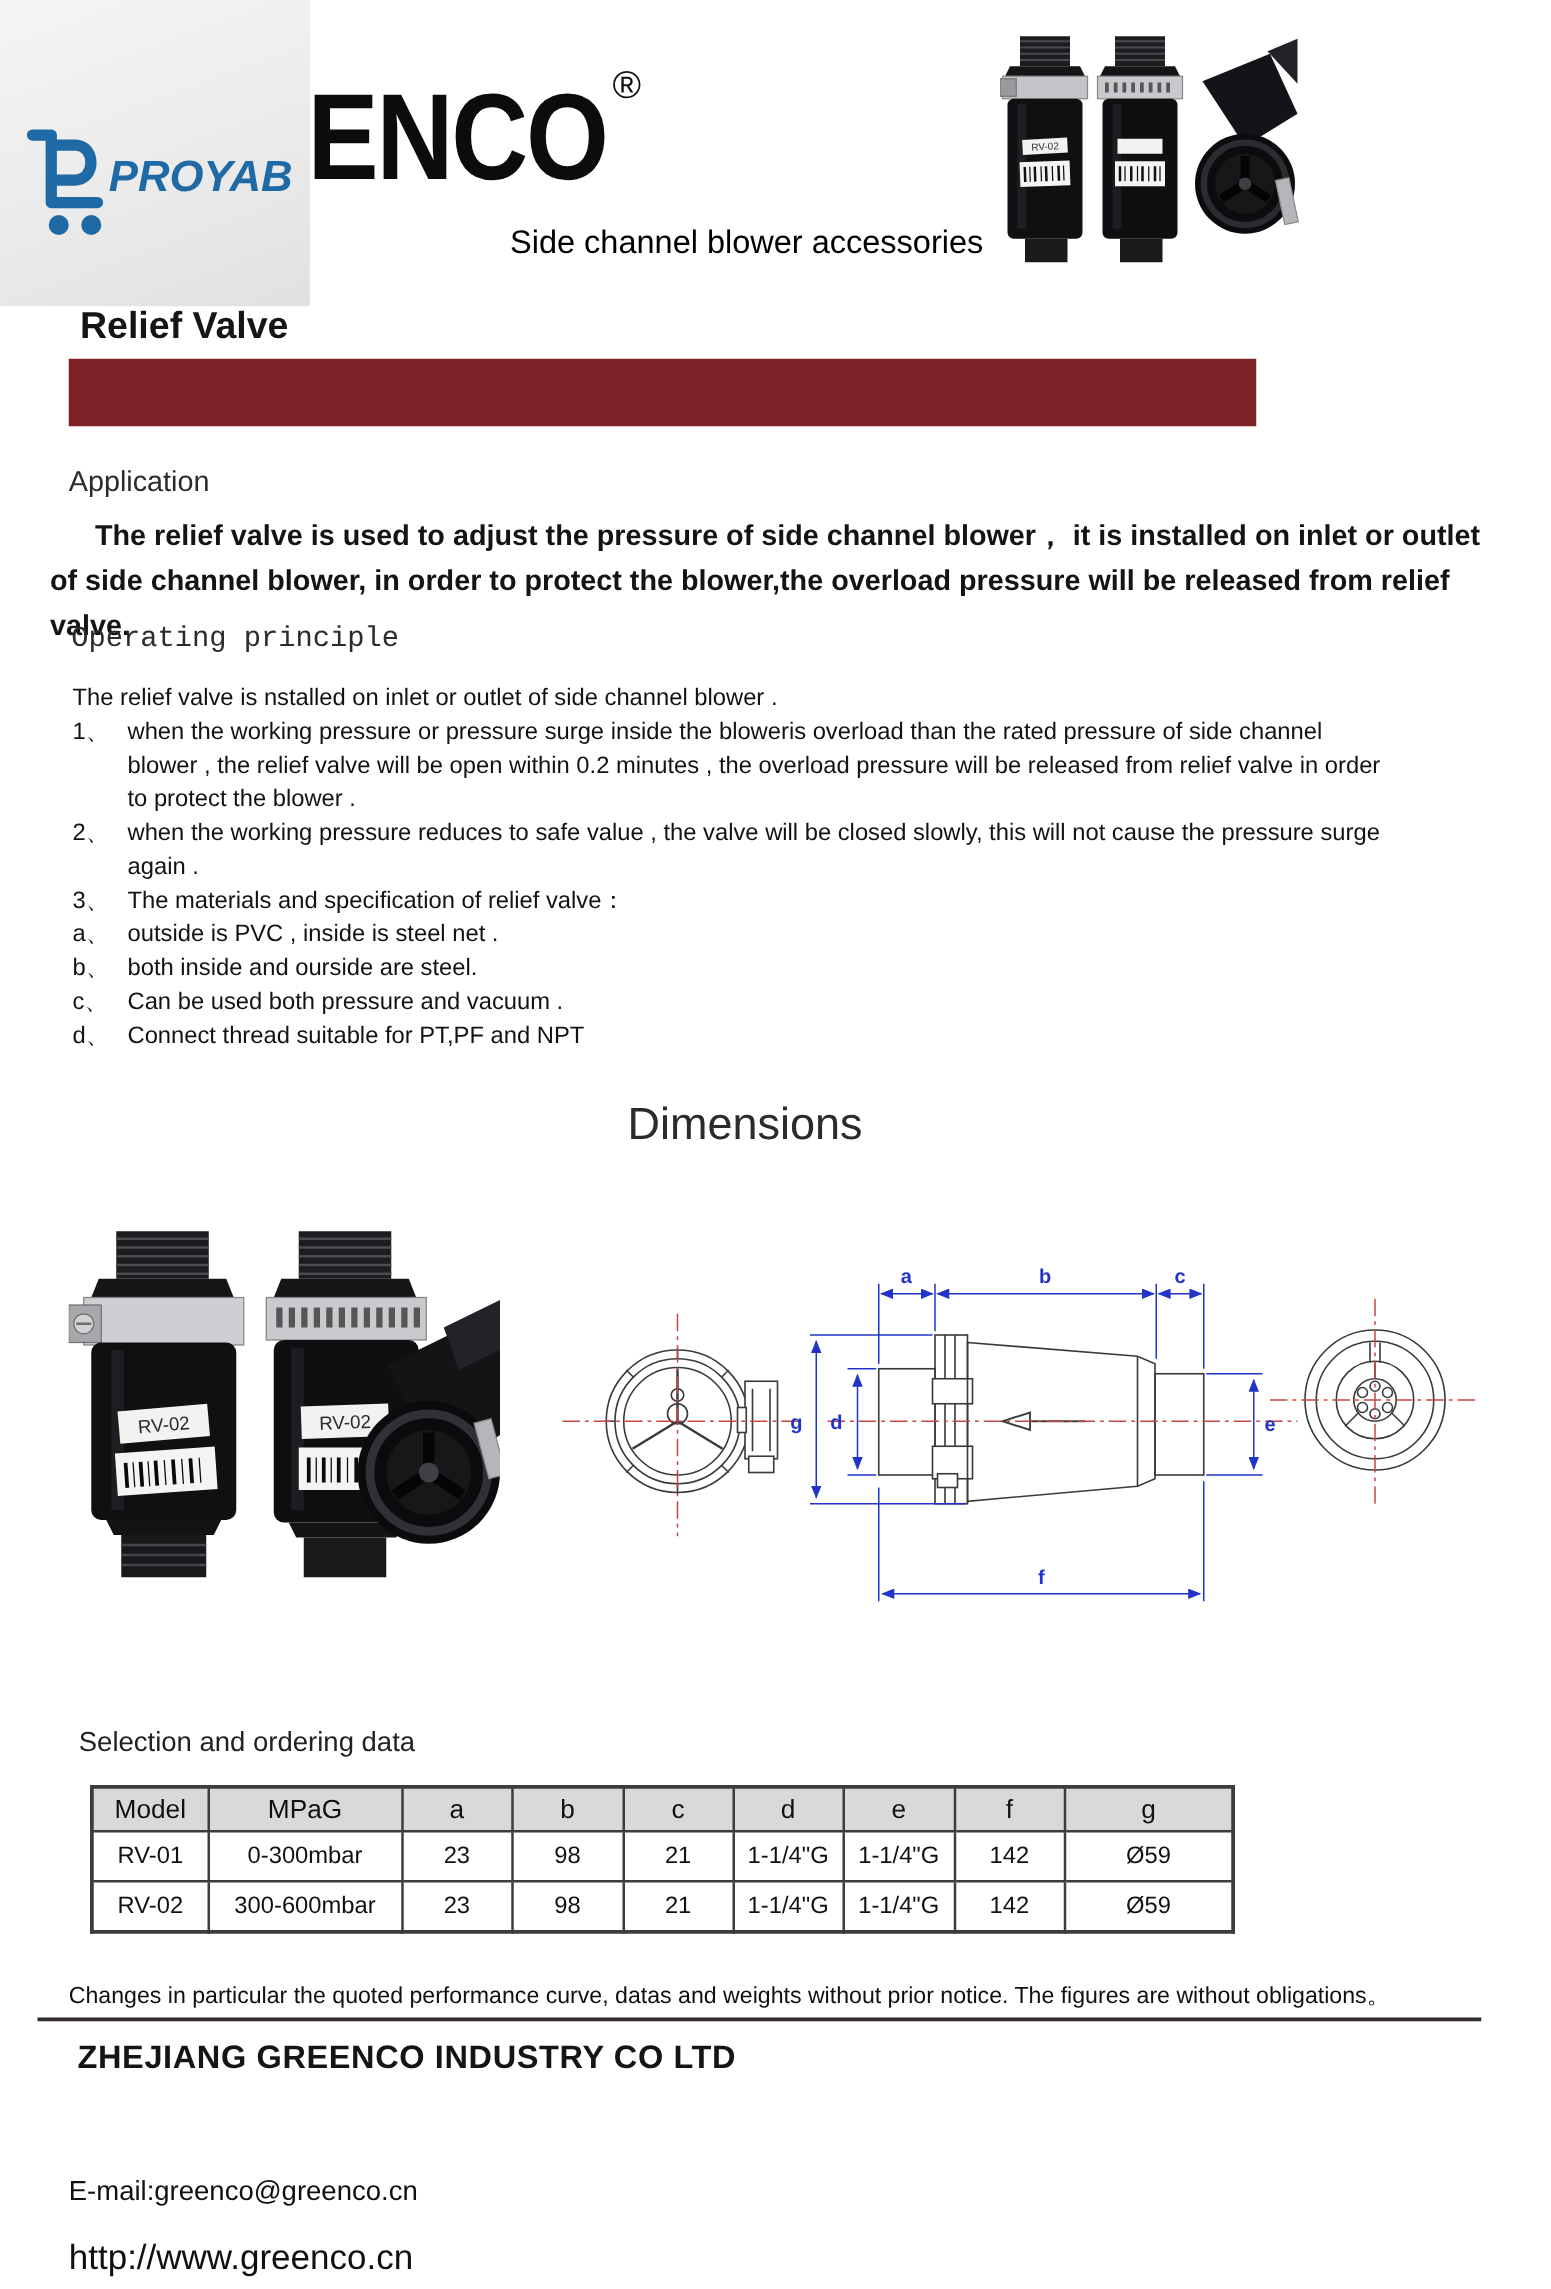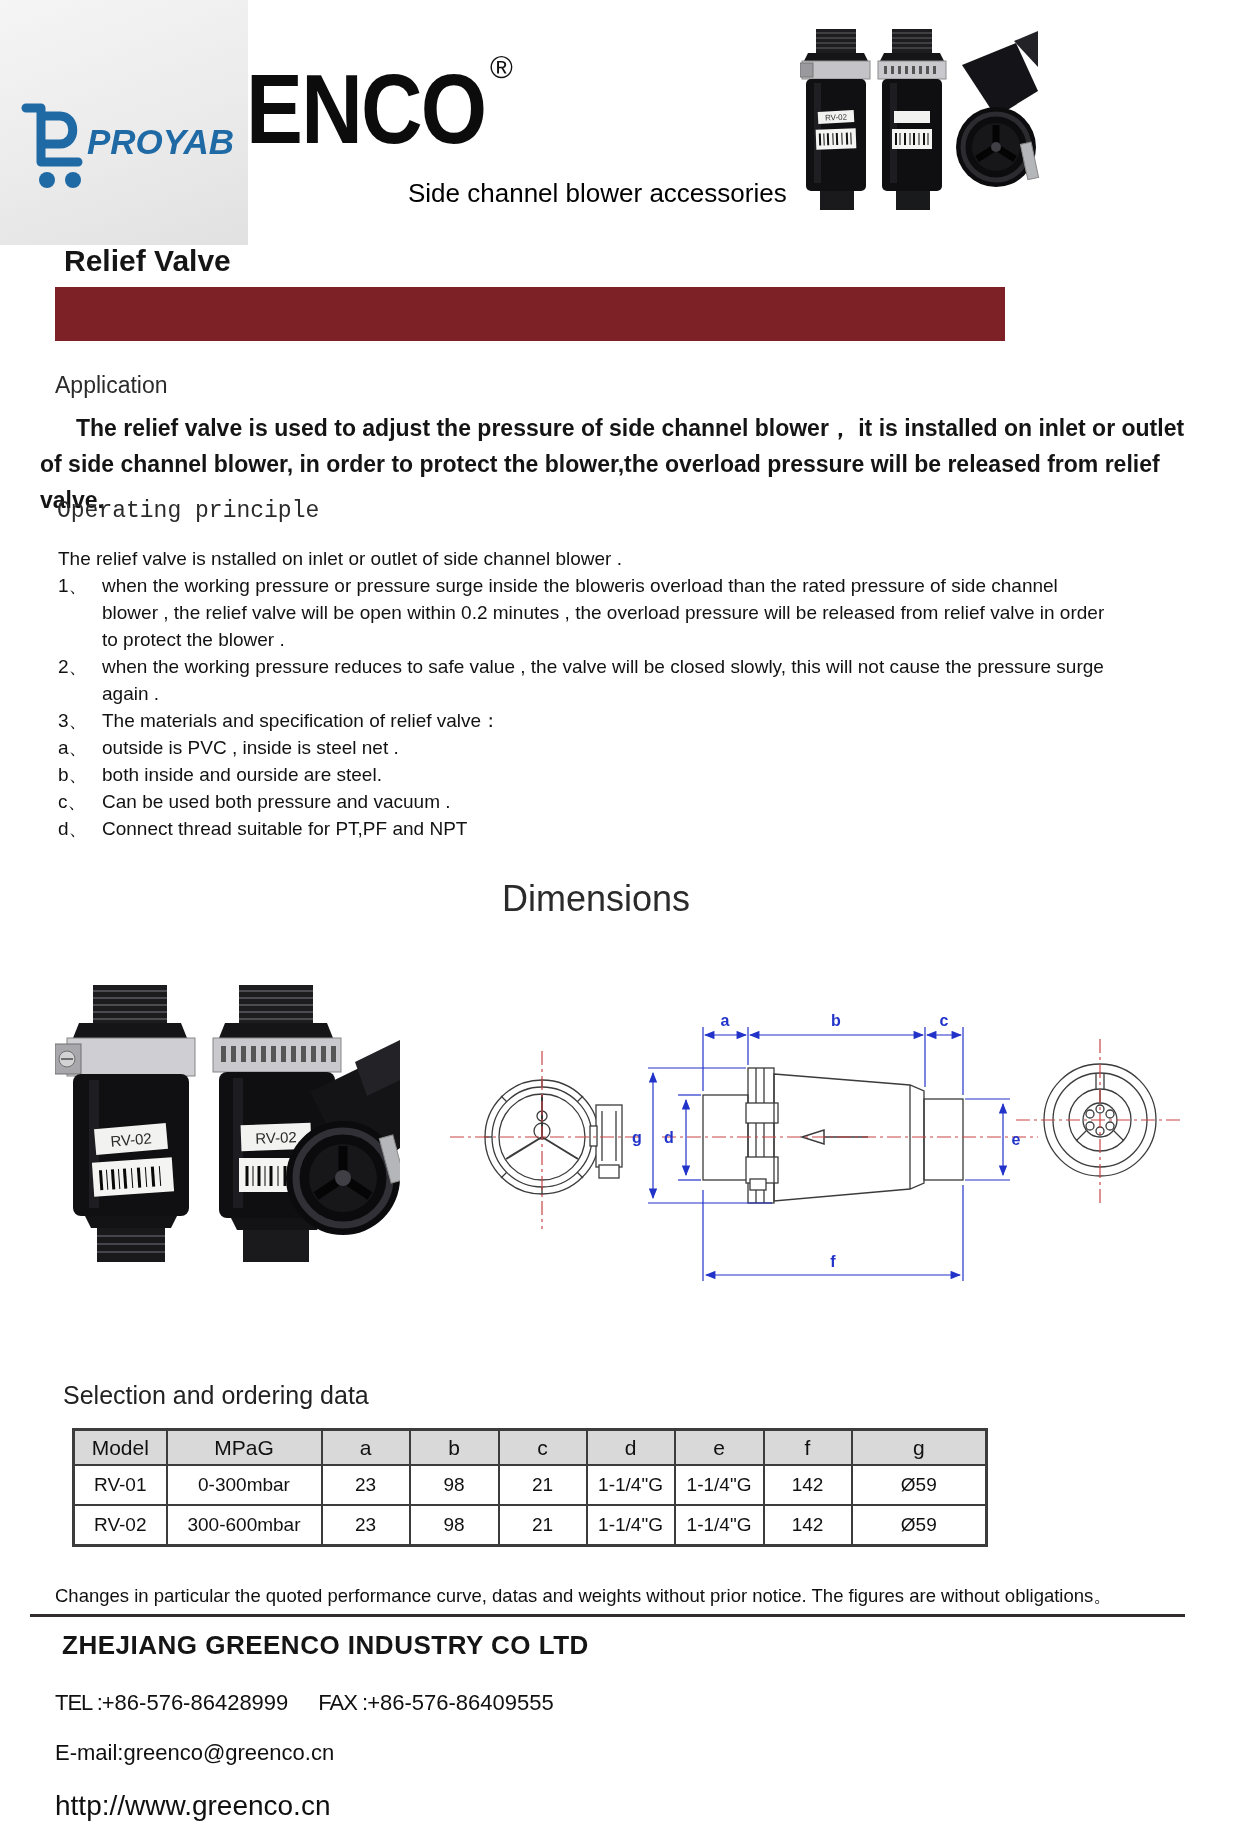--- a/index.html
+++ b/index.html
@@ -16,21 +16,21 @@
   .relief{left:64px;top:244px;font-size:30px;font-weight:700;color:#151515;white-space:nowrap;}
   .bar{left:55px;top:287px;width:950px;height:54px;background:#7E2127;}
   .h-app{left:55px;top:372px;font-size:23px;color:#2b2b2b;}
   .p-app{left:40px;top:410px;width:1170px;font-size:23px;line-height:36px;color:#141414;text-indent:36px;font-weight:bold;}
   .h-op{left:57px;top:498px;font-size:23px;color:#2b2b2b;font-family:Liberation Mono, monospace;}
   .op-wrap{left:58px;top:545px;width:1052px;font-size:19px;line-height:27px;color:#121212;}
   .op-item{display:flex;}
   .op-marker{flex:0 0 44px;}
   .op-text{flex:1;}
   .h-dim{left:502px;top:878px;font-size:36px;color:#2b2b2b;}
-  .h-sel{left:63px;top:1381px;font-size:25px;color:#222;}
+  .h-sel{left:63px;top:1381px;font-size:22px;color:#222;}
   table.sel{position:absolute;left:72px;top:1428px;width:913px;border-collapse:collapse;table-layout:fixed;
         font-size:19px;color:#111;border:3px solid #3c3c3c;}
   table.sel th{background:#d9d9d9;font-weight:400;font-size:21px;height:33px;border-bottom:3px solid #3c3c3c;}
   table.sel td{height:38px;margin-top:17px;}
   table.sel th,table.sel td{border:2px solid #3c3c3c;text-align:center;padding:0;}
   .note{left:55px;top:1583px;font-size:18.5px;color:#101010;white-space:nowrap;}
   .rule{left:30px;top:1614px;width:1155px;height:3px;background:#332c2c;}
   .company{left:62px;top:1630px;font-size:26px;font-weight:700;color:#151515;letter-spacing:.5px;white-space:nowrap;}
   .telfax{left:55px;top:1690px;font-size:22px;color:#101010;white-space:nowrap;}
   .telfax .gap{display:inline-block;width:30px;}
@@ -447,19 +447,16 @@
       <td>142</td>
       <td>Ø59</td>
     </tr>
   </tbody>
     </table>
 
   <div class="abs note">Changes in particular the quoted performance curve, datas and weights without prior notice. The figures are without obligations。</div>
   <div class="abs rule"></div>
 
   <div class="abs company">ZHEJIANG GREENCO INDUSTRY CO LTD</div>
-  <div class="abs telfax">
-    <span class="lbl">TEL :</span><span>+86-576-86428999</span><span class="gap"></span><span class="lbl">FAX :</span><span>+86-576-86409555</span>
-  </div>
   <div class="abs email">E-mail:greenco@greenco.cn</div>
   <div class="abs web">http://www.greenco.cn</div>
 
 </div>
 
 </body></html>

